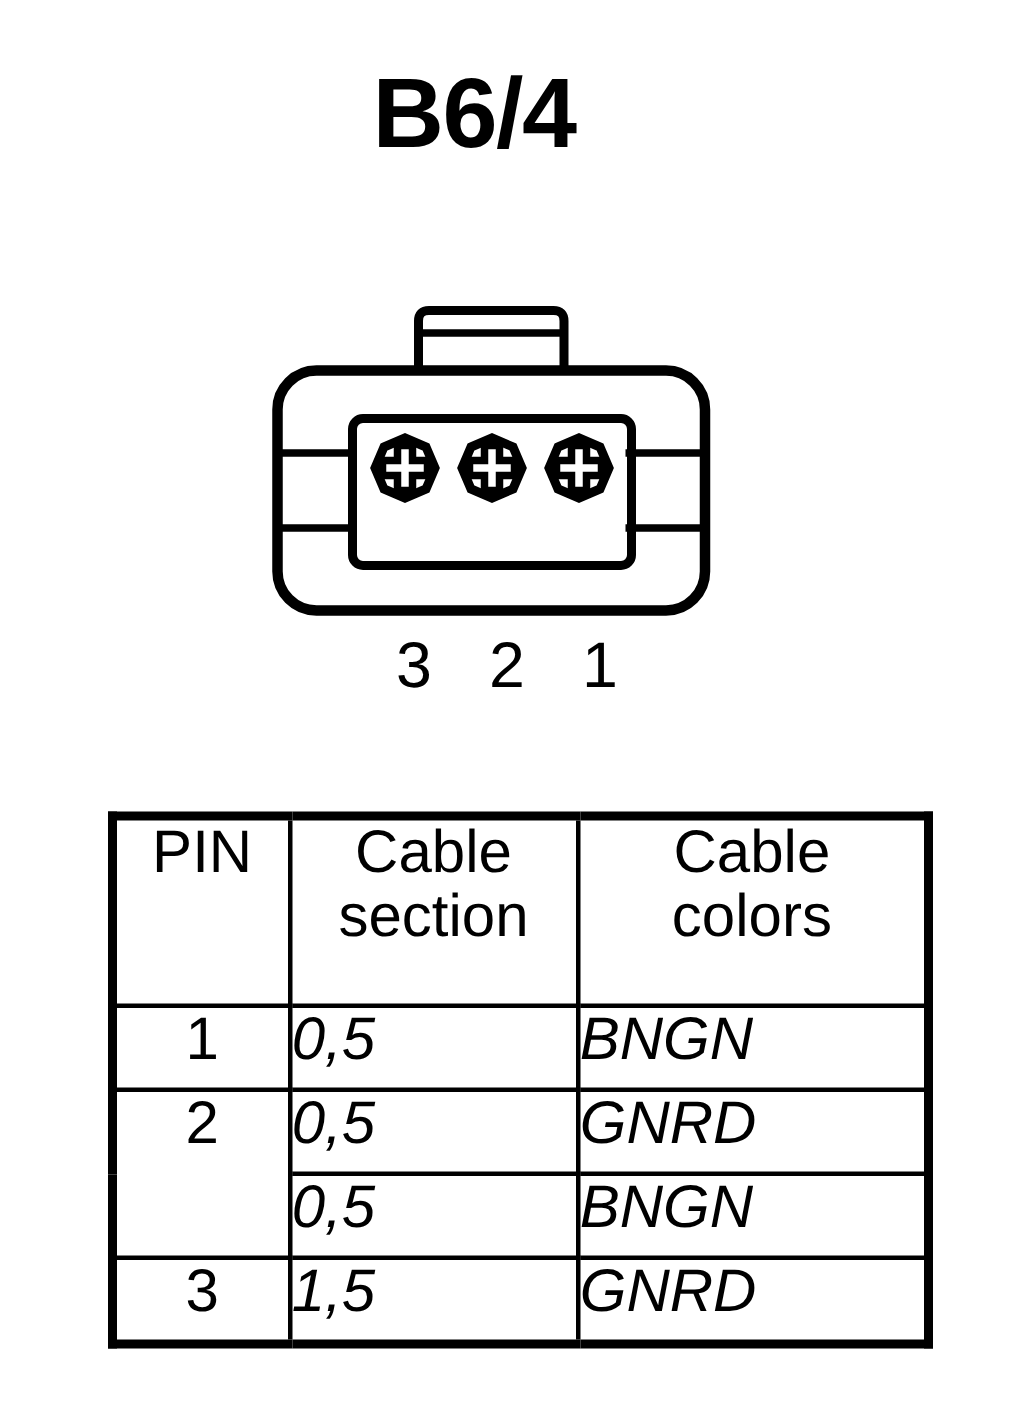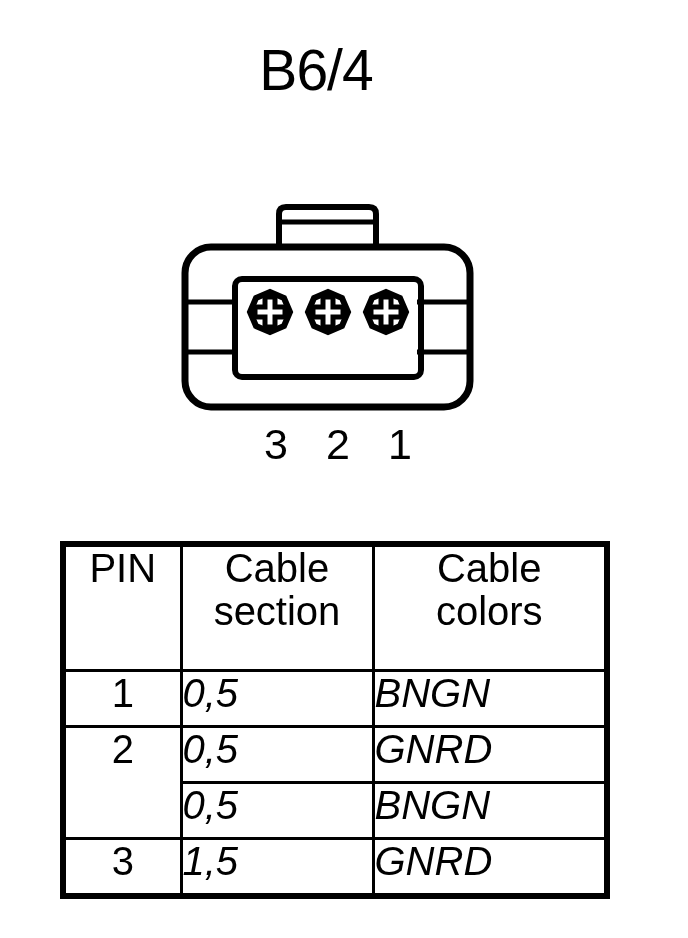--- a/index.html
+++ b/index.html
@@ -16,22 +16,22 @@
     overflow: hidden;
   }
 
   
   .title {
     position: absolute;
     top: 42px;
     left: 0;
     width: 632px;
     text-align: center;
-    font-size: 57px;
-    font-weight: normal;
+    font-size: 66px;
+    font-weight: bold;
     line-height: 1;
     letter-spacing: -1px;
   }
 
   
   .connector-wrap {
     position: absolute;
     top: 196px;
     left: 164px;
     width: 364px;
@@ -56,21 +56,21 @@
     line-height: 48px;
   }
   .pin-num-0 { left: 16px;  }
   .pin-num-1 { left: 78px;  }
   .pin-num-2 { left: 140px; }
 
   
   .pin-table {
     position: absolute;
     top: 541px;
-    left: 60px;
+    left: 72px;
     width: 544px;
     border-collapse: collapse;
     table-layout: fixed;
   }
   .pin-table td {
     border: 3px solid #000000;
     font-size: 40px;
     line-height: 1.08;
     padding: 0;
     vertical-align: top;

